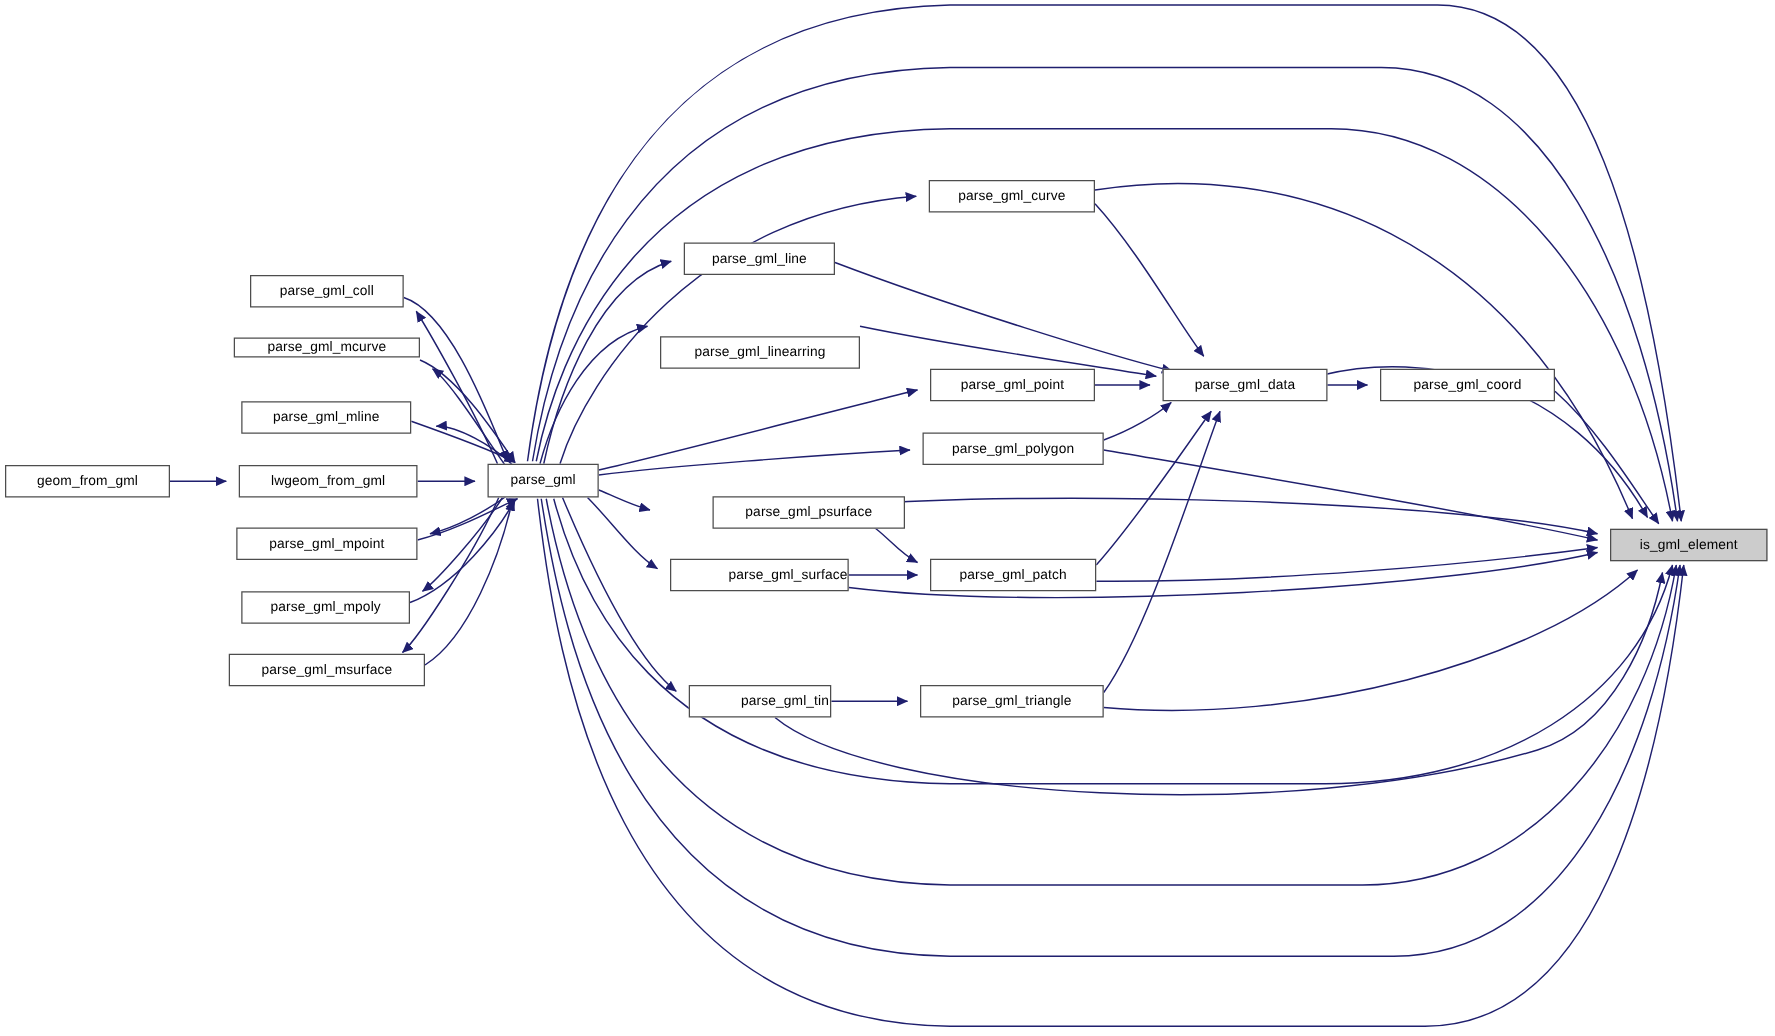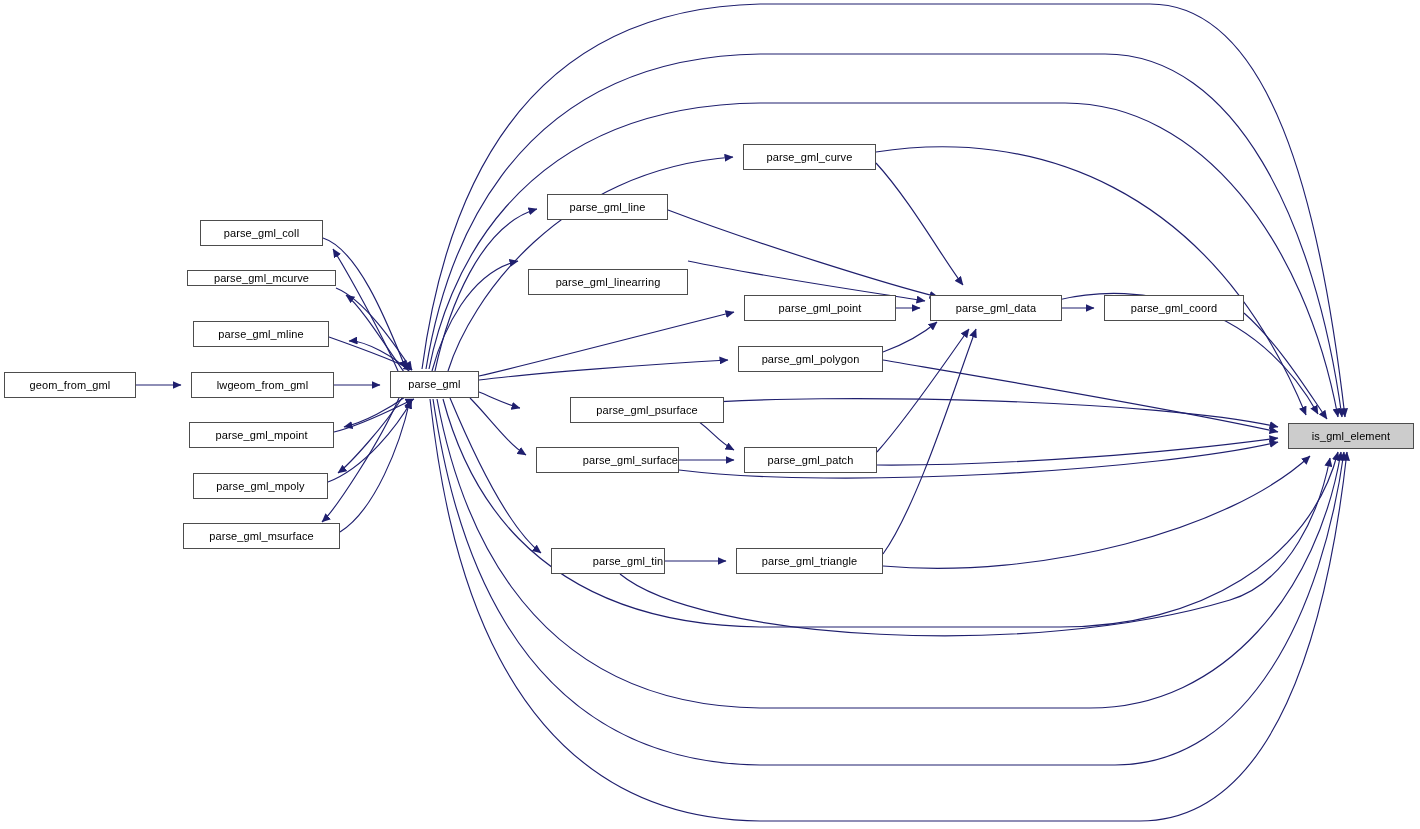--- a/index.html
+++ b/index.html
@@ -141,21 +141,21 @@
     </div>
     <div class="node" style="left: 743px; top: 144px; width: 133px; height: 26px; border-color: rgb(77, 77, 77); background: rgb(255, 255, 255);">
       <span>parse_gml_curve</span>
     </div>
     <div class="node" style="left: 547px; top: 194px; width: 121px; height: 26px; border-color: rgb(77, 77, 77); background: rgb(255, 255, 255);">
       <span>parse_gml_line</span>
     </div>
     <div class="node" style="left: 528px; top: 245px; width: 160px; height: 26px; border-color: rgb(77, 77, 77); background: rgb(255, 255, 255); margin-top: 24px;">
       <span>parse_gml_linearring</span>
     </div>
-    <div class="node" style="left: 744px; top: 295px; width: 152px; height: 26px; border-color: rgb(77, 77, 77); background: rgb(255, 255, 255);">
+    <div class="node" style="left: 744px; top: 295px; width: 132px; height: 26px; border-color: rgb(77, 77, 77); background: rgb(255, 255, 255);">
       <span>parse_gml_point</span>
     </div>
     <div class="node" style="left: 738px; top: 346px; width: 145px; height: 26px; border-color: rgb(77, 77, 77); background: rgb(255, 255, 255);">
       <span>parse_gml_polygon</span>
     </div>
     <div class="node" style="left: 530px; top: 397px; width: 154px; height: 26px; border-color: rgb(77, 77, 77); background: rgb(255, 255, 255); margin-left: 40px;">
       <span>parse_gml_psurface</span>
     </div>
     <div class="node" style="left: 536px; top: 447px; width: 143px; height: 26px; border-color: rgb(77, 77, 77); background: rgb(255, 255, 255); justify-content: flex-end;">
       <span>parse_gml_surface</span>

